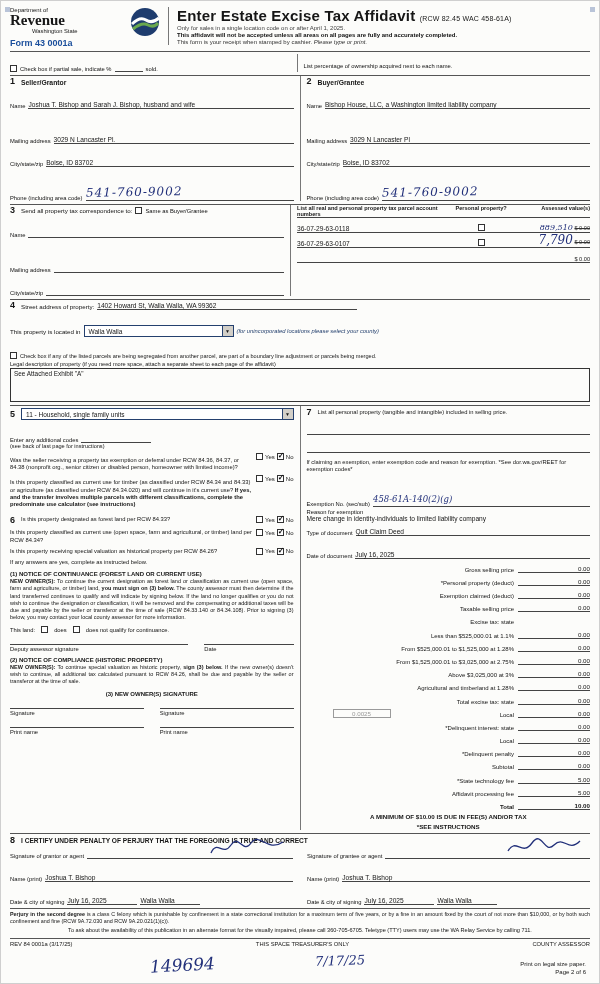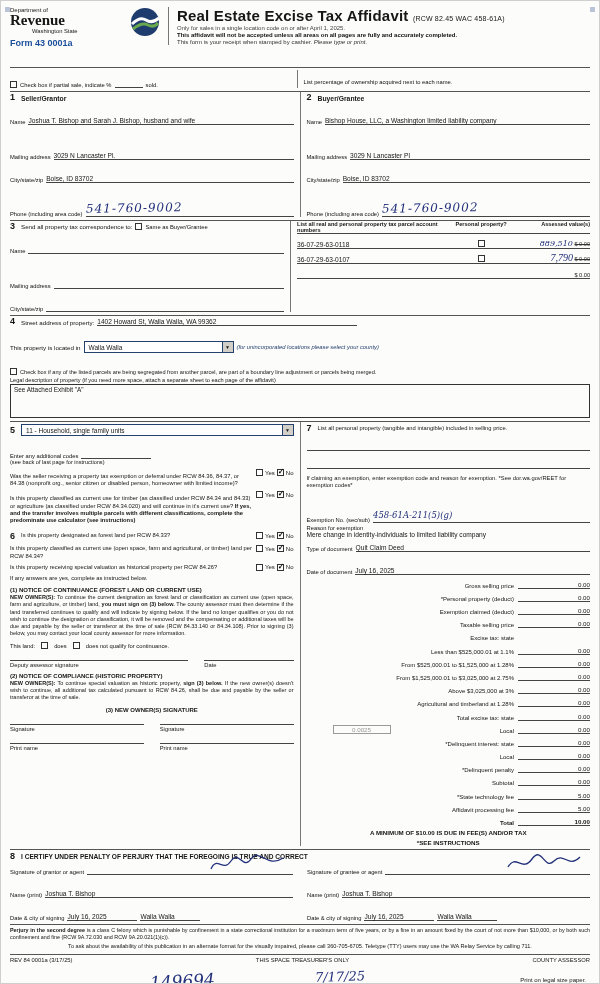--- a/index.html
+++ b/index.html
@@ -18,21 +18,21 @@
 .u{border-bottom:1px solid #444;min-height:8px;}
 .grow{flex:1;min-width:0;}
 .line{display:flex;align-items:flex-end;gap:3px;margin-top:15px;}
 .gap{height:12px;}
 .cb{display:inline-block;width:7px;height:7px;border:1px solid #333;background:#fff;position:relative;flex:none;}
 .cb.on::after{content:"✓";position:absolute;left:0;top:-3px;font-size:8px;font-weight:bold;color:#111;}
 .yn{display:inline-flex;align-items:center;gap:2px;font-size:6px;white-space:nowrap;}
 .hw{font-family:"DejaVu Serif",serif;font-style:italic;color:#22307a;}
 .hwbig{font-size:12px;letter-spacing:1px;transform:rotate(-1deg);display:inline-block;}
 .strike{text-decoration:line-through;color:#333;}
-.header{display:flex;gap:8px;align-items:flex-start;padding-bottom:19px;border-bottom:1px solid #555;}
+.header{display:flex;gap:8px;align-items:flex-start;padding-bottom:3px;border-bottom:1px solid #555;}
 .logoblk{width:150px;flex:none;display:flex;flex-wrap:wrap;align-items:flex-start;}
 .depttxt{font-size:6px;}
 .revenue{font-family:"Liberation Serif",serif;font-weight:bold;font-size:15px;line-height:1;display:block;}
 .wastate{font-size:5.8px;display:block;margin-left:22px;}
 .formno{color:#1b4f9c;font-weight:bold;font-size:9px;margin-top:4px;}
 .titleblk{flex:1;border-left:1px solid #777;padding-left:8px;}
 .bigtitle{font-weight:bold;font-size:15px;letter-spacing:.2px;}
 .rcw{font-size:7px;font-weight:normal;}
 .note{font-size:6px;margin-top:1px;color:#333;}
 .note.b{font-weight:bold;color:#111;}
@@ -89,21 +89,21 @@
       </div>
       <span>
         <svg width="30" height="30" viewBox="0 0 30 30">
           <circle cx="15" cy="15" r="14" fill="#1e3c6e"></circle>
           <path d="M2 17 Q10 9 16 13 T29 11" stroke="#ffffff" stroke-width="3" fill="none"></path>
           <path d="M3 22 Q12 15 18 18 T28 16" stroke="#6aa84f" stroke-width="3" fill="none"></path>
         </svg>
       </span>
     </div>
     <div class="titleblk">
-      <div class="bigtitle"><span>Real Estate Excise Tax Affidavit</span> <span class="rcw">(RCW 82.45 WAC 458-61A)</span></div>
+      <div class="bigtitle"><span>Enter Estate Excise Tax Affidavit</span> <span class="rcw">(RCW 82.45 WAC 458-61A)</span></div>
       <div class="note" style="color:#444;">Only for sales in a single location code on or after April 1, 2025.</div>
       <div class="note b">This affidavit will not be accepted unless all areas on all pages are fully and accurately completed.</div>
       <div class="note"><span>This form is your receipt when stamped by cashier. </span><i>Please type or print.</i></div>
     </div>
   </div>
 
   <div class="cols" style="margin-top:2px;">
     <div class="col line" style="margin-top:0;">
       <span class="cb"></span>
       <span class="lbl">Check box if partial sale, indicate %</span>
@@ -193,21 +193,21 @@
         <span class="pc3">Assessed value(s)</span>
       </div>
       <div class="prow">
         <span class="pc1 val">36-07-29-63-0118</span>
         <span class="pc2"><span class="cb"></span></span>
         <span class="pc3"><span class="hw" style="font-size:8px;">889,510</span> <span class="strike">$ 0.00</span></span>
       </div>
       <div class="prow">
         <span class="pc1 val">36-07-29-63-0107</span>
         <span class="pc2"><span class="cb"></span></span>
-        <span class="pc3"><span class="hw" style="font-size:10px;font-family:Liberation Serif, serif;">7,790</span> <span class="strike">$ 0.00</span></span>
+        <span class="pc3"><span class="hw" style="font-size:12px;">7,790</span> <span class="strike">$ 0.00</span></span>
       </div>
       <div class="prow">
         <span class="pc1 val"></span>
         <span class="pc2"></span>
         <span class="pc3"><span>$ 0.00</span></span>
       </div>
     </div>
   </div>
 
   <div class="hr"></div>
@@ -336,21 +336,21 @@
       <div class="line" style="margin-top:2px;align-items:flex-start;">
         <span class="secnum">7</span>
         <span class="q grow" style="margin-top:1px;">List all personal property (tangible and intangible) included in selling price.</span>
       </div>
       <div class="u" style="margin-top:10px;"></div>
       <div class="u" style="margin-top:10px;"></div>
 
       <div class="q" style="margin-top:6px;">If claiming an exemption, enter exemption code and reason for exemption. *See dor.wa.gov/REET for exemption codes*</div>
       <div class="line">
         <span class="lbl">Exemption No. (sec/sub)</span>
-        <span class="u grow"><span class="hw" style="font-size:8.5px;">458-61A-211(5)(g)</span></span>
+        <span class="u grow"><span class="hw" style="font-size:8.5px;">458-61A-140(2)(g)</span></span>
       </div>
       <div class="lbl" style="margin-top:2px;">Reason for exemption</div>
       <div class="val">Mere change in identity-individuals to limited liability company</div>
 
       <div class="line" style="margin-top:6px;">
         <span class="lbl">Type of document</span>
         <span class="val u grow">Quit Claim Deed</span>
       </div>
       <div class="line">
         <span class="lbl">Date of document</span>

